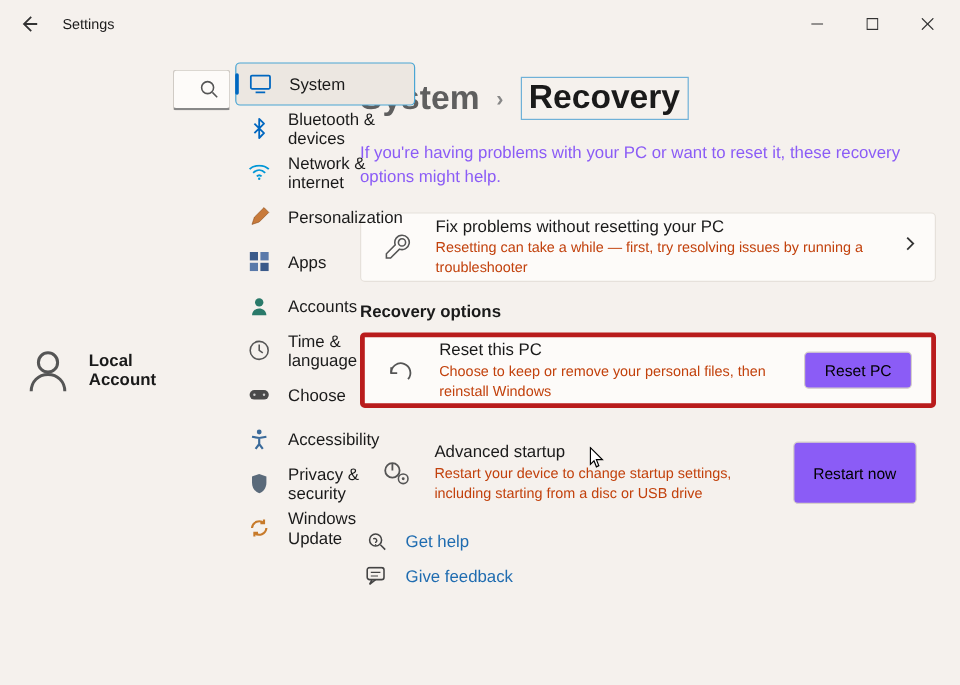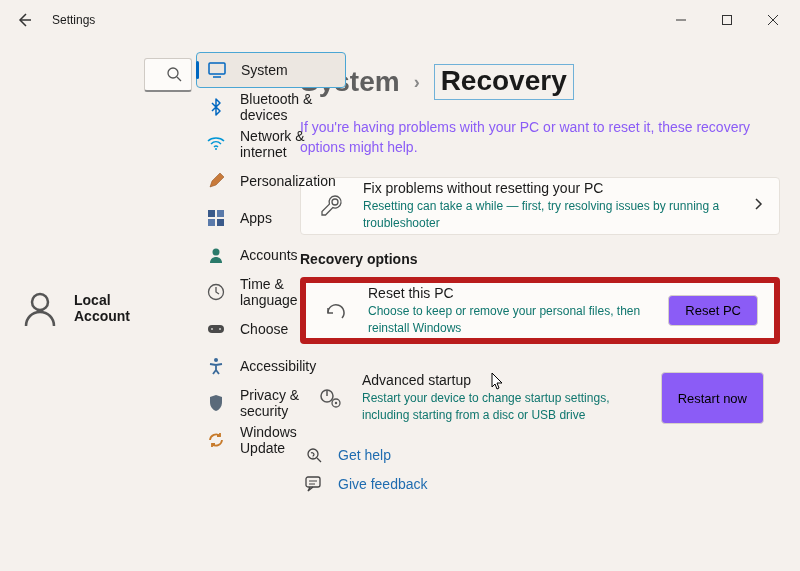--- a/index.html
+++ b/index.html
@@ -30,25 +30,25 @@
 
 .main { flex: 1; padding: 24px 20px 0 0; overflow: hidden; }
 .breadcrumb { display: flex; align-items: center; gap: 14px; font-size: 28px; font-weight: 600; margin-bottom: 18px; }
 .bc-system { color: #5f5f5f; cursor: pointer; }
 .bc-chevron { color: #888; font-size: 18px; }
 .bc-current { border: 1px solid #6fb1d8; padding: 0 6px 2px 6px; }
 
 .intro { font-size: 14px; color: #8b5cf6; margin-bottom: 20px; line-height: 1.4; }
 
 .card { background: #fdfbf9; border: 1px solid #e6e1db; border-radius: 4px; padding: 2px 16px; display: flex; align-items: center; gap: 18px; margin-bottom: 16px; }
-.card.highlight { border: 6px solid #b91c1c; }
+.card.highlight { border: 4px solid #b91c1c; }
 .card-icon { width: 28px; flex-shrink: 0; display: flex; align-items: center; justify-content: center; }
 .card-body { flex: 1; }
 .card-title { font-size: 14px; font-weight: 400; margin-bottom: 2px; }
-.card-sub { font-size: 12px; color: #0f766e; line-height: 1.4; }
+.card-sub { font-size: 12px; color: #c2410c; line-height: 1.4; }
 .card-chevron { color: #444; }
 .card-btn { background: #8b5cf6; border: 1px solid #d6d0c9; padding: 7px 16px; font-size: 13px; border-radius: 4px; cursor: pointer; }
 
 .section-header { font-size: 14px; font-weight: 600; margin: 8px 0 10px 0; }
 
 .plain-row { display: flex; gap: 18px; padding: 12px 16px; }
 .plain-row .card-body { flex: 1; }
 
 .help-links { margin-top: 4px; }
 .help-link { display: flex; align-items: center; gap: 14px; padding: 6px 4px; font-size: 14px; }

